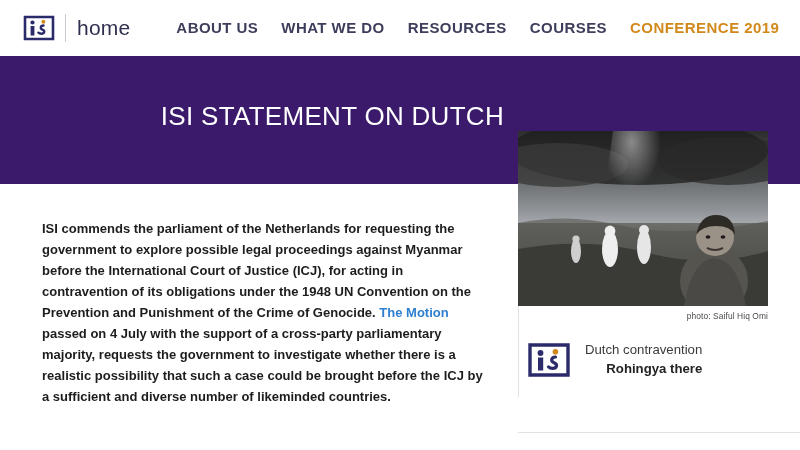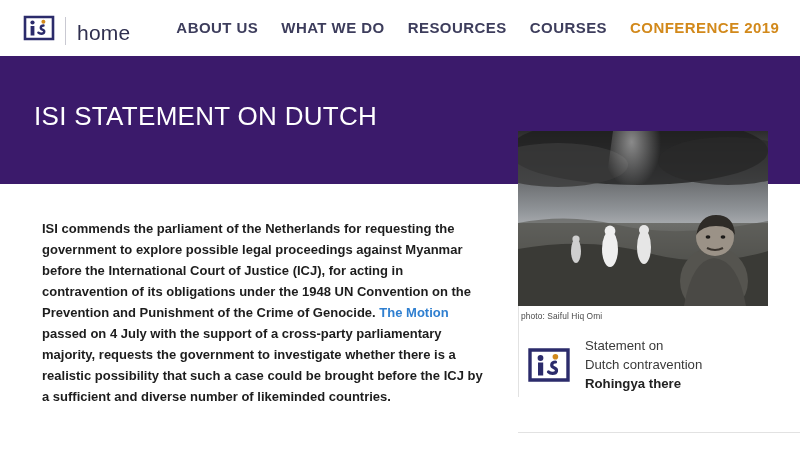--- a/index.html
+++ b/index.html
@@ -26,21 +26,21 @@
     height: 56px;
     background: #ffffff;
     display: flex;
     align-items: center;
     padding: 0 0 0 22px;
     box-sizing: border-box;
     border-bottom: 1px solid #ffffff;
   }
   .brand {
     display: flex;
-    align-items: flex-end;
+    align-items: center;
     gap: 9px;
     flex: 0 0 auto;
   }
   .brand-mark {
     width: 34px;
     height: 34px;
     position: relative;
     display: block;
   }
   .brand-divider {
@@ -78,20 +78,21 @@
   }
 
   
   .hero {
     background: #3b1a6b;
     height: 128px;
     box-sizing: border-box;
     padding: 26px 0 0 34px;
     position: relative;
     overflow: visible;
+    text-align: right;
   }
   .hero-title {
     color: #ffffff;
     font-size: 26px;
     line-height: 1.32;
     font-weight: 400;
     letter-spacing: .3px;
     max-width: 470px;
     text-transform: uppercase;
   }
@@ -121,20 +122,21 @@
   }
 
   
   .side-card {
     position: absolute;
     top: -53px;
     left: 518px;
     width: 250px;
     background: #ffffff;
     box-shadow: 0 0 0 0 rgba(0,0,0,0);
+    text-align: right;
   }
   .photo {
     width: 250px;
     height: 175px;
     position: relative;
     overflow: hidden;
     background: linear-gradient(#9aa0a6, #4d5257);
     display: block;
   }
   .photo svg { display: block; }
@@ -288,21 +290,20 @@
           <svg width="46" height="46" viewBox="0 0 46 46" xmlns="http://www.w3.org/2000/svg">
             <rect x="0" y="0" width="46" height="46" fill="#ffffff"></rect>
             <path d="M4 8 h38 v30 h-38 z" fill="none" stroke="#2b2b6b" stroke-width="3.4"></path>
             <circle cx="14.5" cy="16" r="2.9" fill="#2b2b6b"></circle>
             <rect x="12" y="20.5" width="5.2" height="13" fill="#2b2b6b"></rect>
             <path d="M29.5 20 c-4.4 0 -5 4.4 -1.4 5.8 c3.6 1.4 3.2 5.5 -1.6 5.5 c-1.9 0 -3.3 -0.7 -4 -1.4" fill="none" stroke="#2b2b6b" stroke-width="3.2" stroke-linecap="round"></path>
             <circle cx="29.4" cy="14.8" r="2.8" fill="#d2891b"></circle>
           </svg>
         </span>
         <div class="caption-text">
-          <div>Statement on</div>
           <div>Dutch contravention</div>
           <div class="strong">Rohingya there</div>
         </div>
       </div>
     </div>
 
     <div class="bottom-rule"></div>
   </div>
 </div>
 

